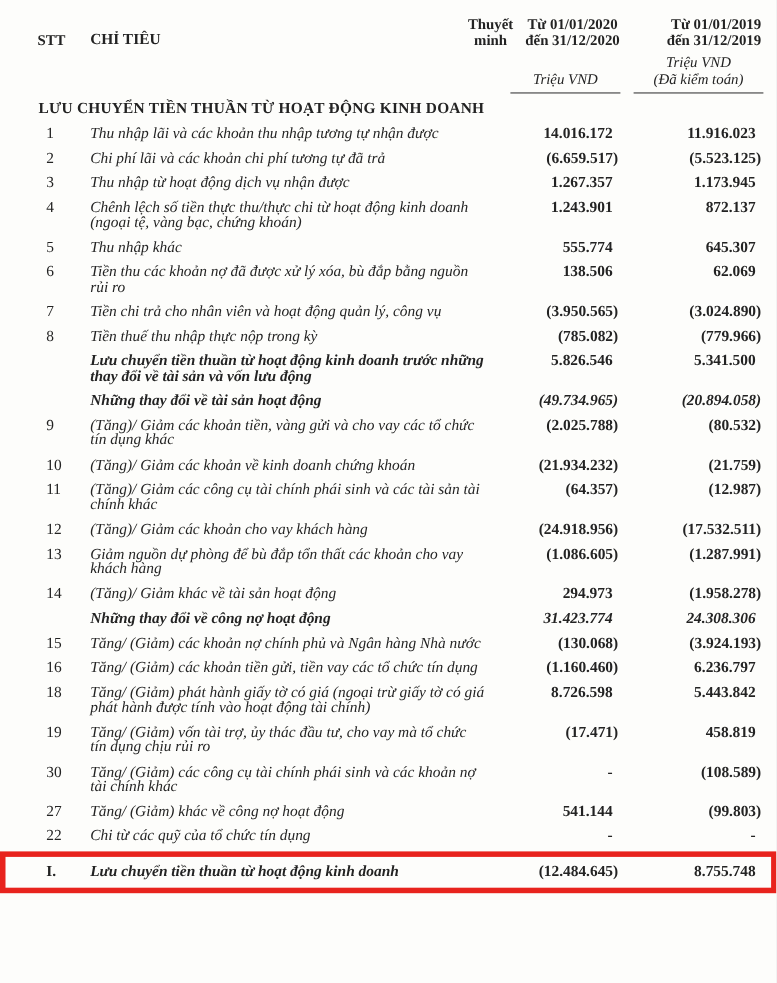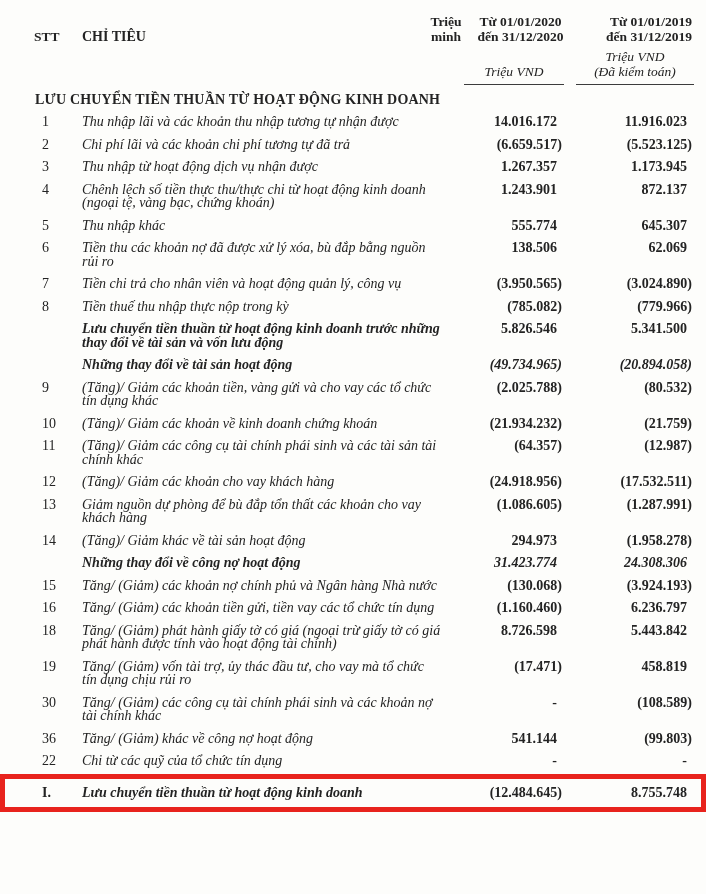--- a/index.html
+++ b/index.html
@@ -55,21 +55,21 @@
         <col class="c2">
         <col class="c3">
         <col class="c4">
         <col class="c5">
     </colgroup>
     <thead>
       <tr>
         <th class="h-stt">STT</th>
         <th class="h-label">CHỈ TIÊU</th>
         <th class="h-note">
-          <div>Triệu</div>
+          <div>Thuyết</div>
           <div>minh</div>
         </th>
         <th class="h-v1">
           <div>Từ 01/01/2020</div>
           <div>đến 31/12/2020</div>
         </th>
         <th class="h-v2">
           <div>Từ 01/01/2019</div>
           <div>đến 31/12/2019</div>
         </th>
@@ -218,21 +218,21 @@
           <td class="c-val"><span class="paren">(17.471)</span></td>
           <td class="c-val"><span>458.819</span></td>
         </tr>
         <tr>
           <td class="c-stt">30</td>
           <td class="c-label" colspan="2">Tăng/ (Giảm) các công cụ tài chính phái sinh và các khoản nợ tài chính khác</td>
           <td class="c-val"><span>-</span></td>
           <td class="c-val"><span class="paren">(108.589)</span></td>
         </tr>
         <tr>
-          <td class="c-stt">36</td>
+          <td class="c-stt">27</td>
           <td class="c-label" colspan="2">Tăng/ (Giảm) khác về công nợ hoạt động</td>
           <td class="c-val"><span>541.144</span></td>
           <td class="c-val"><span class="paren">(99.803)</span></td>
         </tr>
         <tr>
           <td class="c-stt">22</td>
           <td class="c-label" colspan="2">Chi từ các quỹ của tổ chức tín dụng</td>
           <td class="c-val"><span>-</span></td>
           <td class="c-val"><span>-</span></td>
         </tr>

